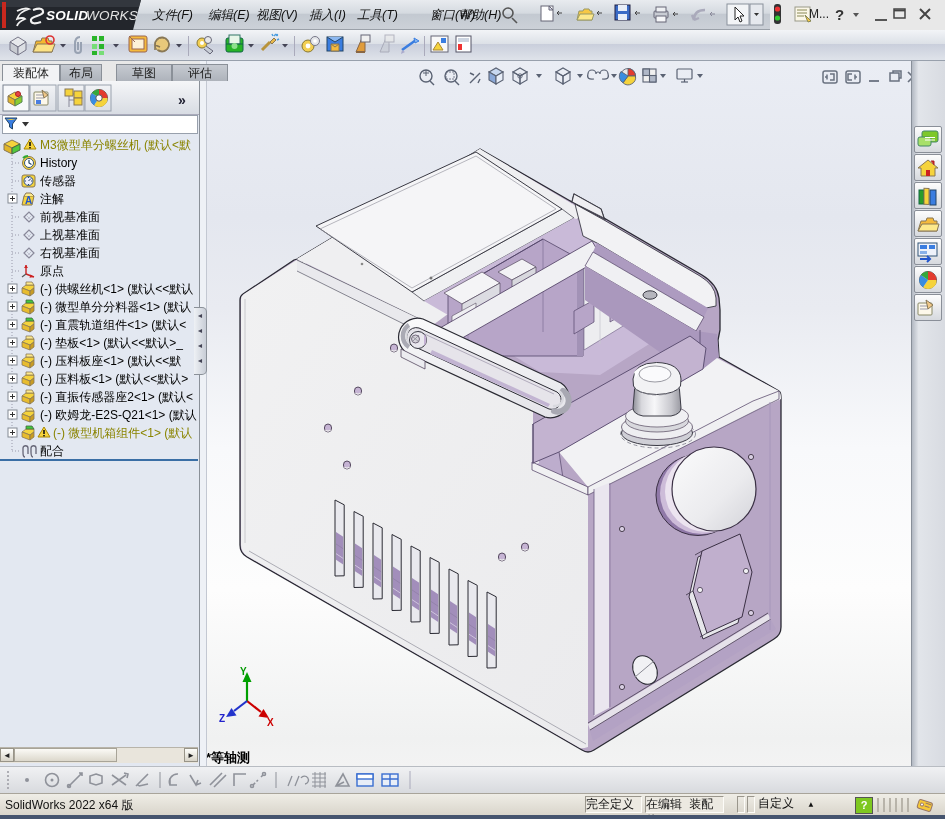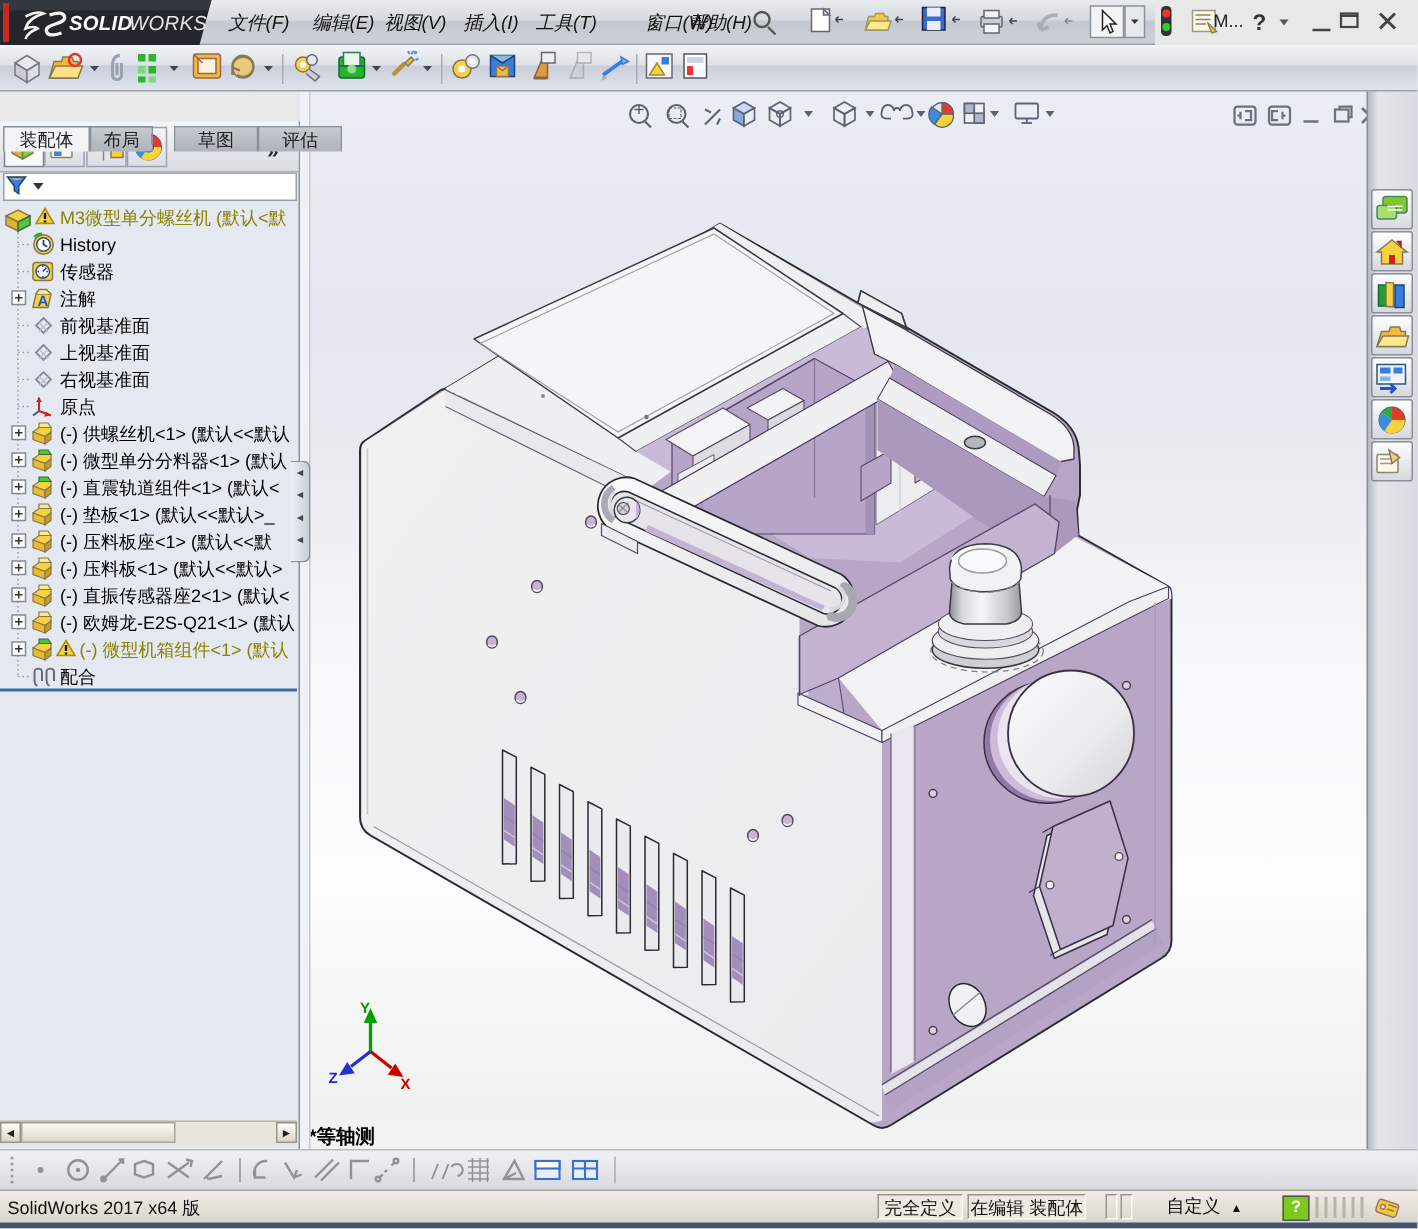--- a/index.html
+++ b/index.html
@@ -4,39 +4,39 @@
 html,body{margin:0;padding:0;}
 body{width:945px;height:819px;overflow:hidden;position:relative;
  font-family:"Liberation Sans",sans-serif;background:#e8e8e8;}
 .abs{position:absolute;}
 #titlebar{left:0;top:0;width:770px;height:30px;z-index:20;
  background:linear-gradient(#e8ebef 0,#d5dae0 45%,#c3c9d1 50%,#ccd1d8 100%);border-bottom:1px solid #9aa0a8;box-sizing:border-box;}
 .menu{top:7px;height:17px;color:#111;font-size:12.5px;z-index:22;font-style:italic;}
 #toolbar2{left:0;top:30px;width:945px;height:31px;z-index:20;
  background:linear-gradient(#f2f4f7 0,#dde1e7 45%,#c9cedb 46%,#dfe3ea 100%);
  border-bottom:1px solid #98a0ac;box-sizing:border-box;}
-#tabrow{left:0;top:61px;width:260px;height:20px;z-index:21;margin-top:20px;}
+#tabrow{left:0;top:61px;width:260px;height:20px;z-index:21;}
 .tab{top:3px;height:17px;font-size:12px;text-align:center;line-height:17px;color:#222;
  background:linear-gradient(#c6cad1,#aeb3bb);border:1px solid #8a9098;border-bottom:none;box-sizing:border-box;}
 .tab.active{background:#f2f3f5;}
 #leftpanel{left:0;top:81px;width:200px;height:685px;z-index:15;background:#e3e8f1;
  border-right:1px solid #8a9098;box-sizing:border-box;}
 #viewport{left:200px;top:61px;width:711px;height:705px;z-index:1;
  background:linear-gradient(#eaedf4 0,#e4e7ef 22%,#e9ebf1 35%,#f8f9fb 55%,#fdfdfd 75%,#f0f1f1 96%,#f3f3f3 100%);}
 #taskpane{left:911px;top:61px;width:34px;height:705px;z-index:15;
  background:linear-gradient(90deg,#b2b8c2 0,#e2e5ea 20%,#d8dbe1 100%);border-left:1px solid #888f99;box-sizing:border-box;}
 #sketchbar{left:0;top:766px;width:945px;height:27px;z-index:20;
  background:linear-gradient(#f0f1f3,#d8dade);border-top:1px solid #b8bcc2;box-sizing:border-box;}
 #statusbar{left:0;top:793px;width:945px;height:22px;z-index:20;
  background:linear-gradient(#efede6,#d9d5cb);border-top:1px solid #a8a49a;box-sizing:border-box;font-size:12px;color:#111;}
 #bottomstrip{left:0;top:815px;width:945px;height:4px;z-index:20;background:#45546e;}
 svg{display:block;}
 #modelsvg{left:0;top:0;z-index:5;}
 .seg{position:absolute;top:2px;height:17px;border:1px solid;border-color:#9a968c #fdfcf8 #fdfcf8 #9a968c;
- font-size:12px;line-height:16px;text-align:center;color:#111;box-sizing:border-box;}
+ font-size:12px;line-height:16px;text-align:left;color:#111;box-sizing:border-box;font-family:Liberation Mono, monospace;}
 .tpbtn{position:absolute;left:2px;width:28px;height:27px;border:1px solid #8a8f98;border-radius:2px;
  background:linear-gradient(#fdfdfd,#d6d9de);box-sizing:border-box;}
 </style></head>
 <body>
 <div class="abs" id="titlebar">
  <svg class="abs" style="left:0;top:0" width="945" height="30">
   <path d="M0,0 L141,0 L133,30 L0,30 Z" fill="#23262c"></path>
   <path d="M0,0 L141,0 L139,7 L0,7 Z" fill="#3a3e46" opacity=".7"></path>
   <rect x="2" y="2" width="4" height="26" fill="#c8281e"></rect>
   <g fill="none" stroke="#f2f2f2" stroke-width="2">
@@ -465,21 +465,21 @@
   <g stroke="#3a6ed0" stroke-width="1.4" fill="none">
    <rect x="357" y="7" width="16" height="12" fill="#e8eef8"></rect>
         <rect x="357" y="7" width="16" height="5" fill="#fff"></rect>
    <rect x="382" y="7" width="16" height="12" fill="#e8eef8"></rect>
         <path d="M382,12 h16 M390,7 v12"></path>
   </g>
   <line x1="410" y1="4" x2="410" y2="22" stroke="#aab"></line>
  </svg>
 </div>
 <div class="abs" id="statusbar">
- <div class="abs" style="left:5px;top:3px;">SolidWorks 2017 x64 版</div>
+ <div class="abs" style="left:5px;top:3px;">SolidWorks 2022 x64 版</div>
  <div class="seg" style="left:585px;width:57px;background:#ece9e1;">完全定义</div>
  <div class="seg" style="left:645px;width:79px;background:#ece9e1;">在编辑 装配体</div>
  <div class="seg" style="left:737px;width:8px;"></div>
  <div class="seg" style="left:747px;width:8px;"></div>
  <div class="seg" style="left:758px;width:90px;border:none;">自定义&nbsp;&nbsp;<span style="font-size:8px;">▲</span></div>
  <div class="abs" style="left:855px;top:3px;width:16px;height:15px;background:#7ec820;border:1px solid #555;
   color:#fff;font-weight:bold;font-size:11px;text-align:center;line-height:15px;">?</div>
  <svg class="abs" style="left:875px;top:2px" width="70" height="18">
   <g stroke="#b8b4aa" stroke-width="2">
         <line x1="3" y1="2" x2="3" y2="16"></line>

